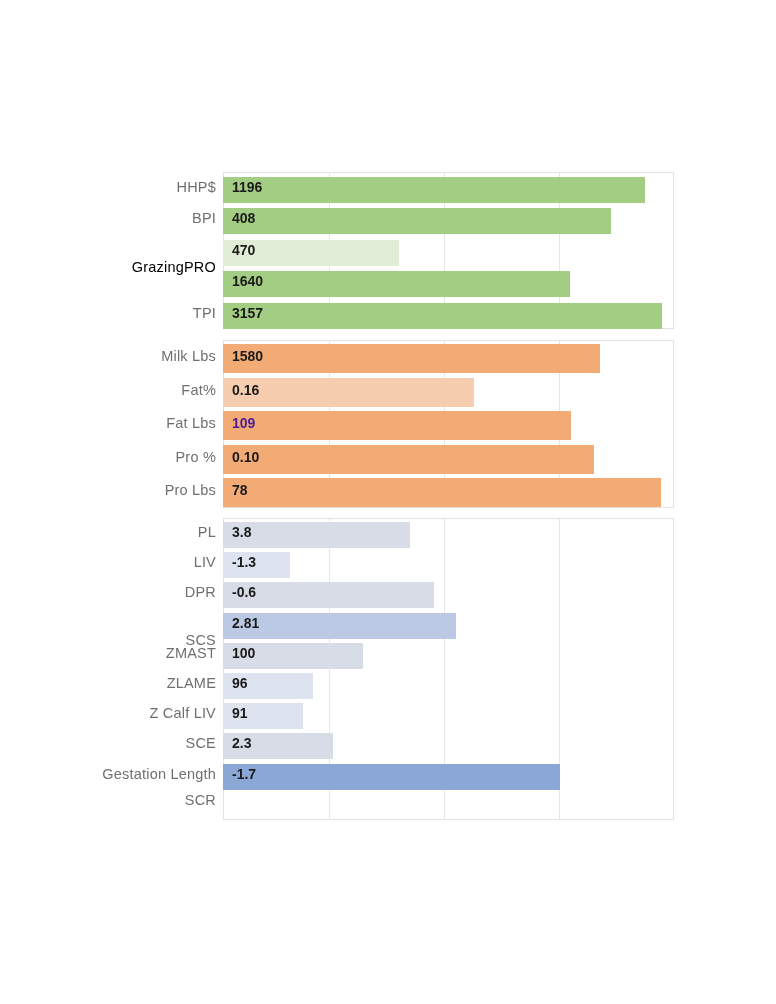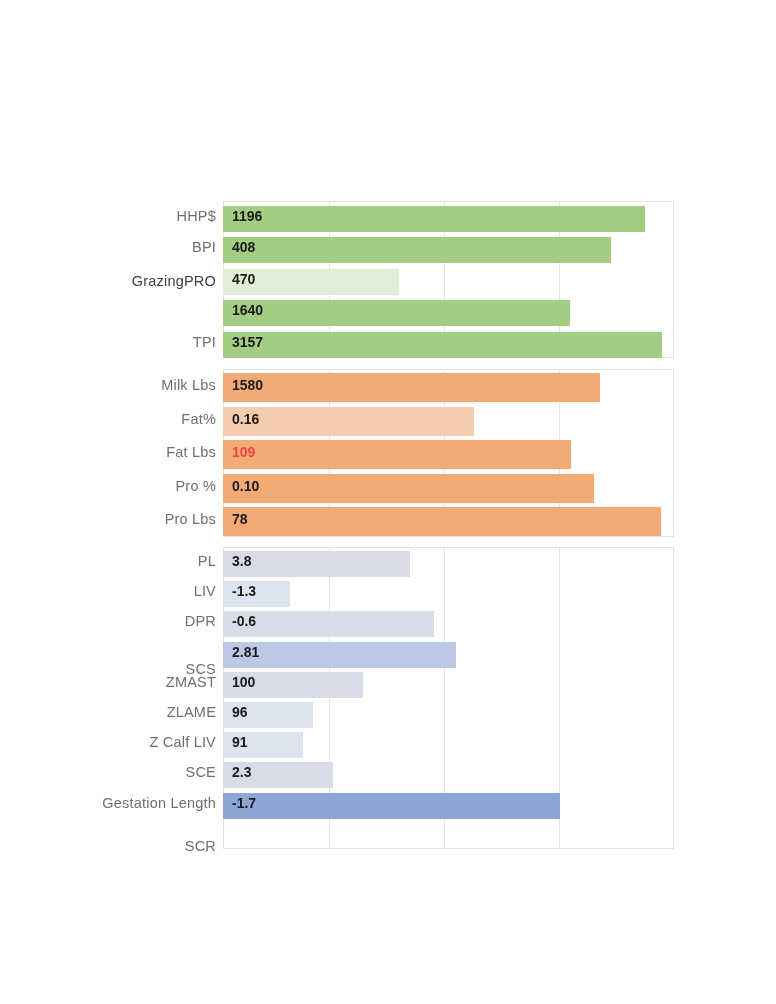--- a/index.html
+++ b/index.html
@@ -21,21 +21,20 @@
     width: 776px;
     height: 1004px;
     background: #ffffff;
   }
 
   
   .chart-panel {
     position: absolute;
     left: 0;
     width: 776px;
-    margin-top: 29px;
   }
   .chart-rows {
     position: relative;
     width: 776px;
   }
 
   
   .plot-frame {
     position: absolute;
     left: 223px;
@@ -102,21 +101,21 @@
           <div class="row-label" style="top: 7px; color: rgb(111, 111, 111);">HHP$</div>
           <div class="bar" style="top: 5px; height: 26px; width: 422px; background: rgb(164, 205, 132);"></div>
           <div class="bar-value" style="top: 7px; color: rgb(26, 26, 26);">1196</div>
         </div>
         <div class="row" style="top: 31px; height: 31px;">
           <div class="row-label" style="top: 7px; color: rgb(111, 111, 111);">BPI</div>
           <div class="bar" style="top: 5px; height: 26px; width: 388px; background: rgb(164, 205, 132);"></div>
           <div class="bar-value" style="top: 7px; color: rgb(26, 26, 26);">408</div>
         </div>
         <div class="row" style="top: 63px; height: 31px;">
-          <div class="row-label" style="top: 9px; color: #404040;">GrazingPRO</div>
+          <div class="row-label" style="top: 24px; color: #000000;">GrazingPRO</div>
           <div class="bar" style="top: 5px; height: 26px; width: 176px; background: rgb(226, 237, 216);"></div>
           <div class="bar-value" style="top: 7px; color: rgb(26, 26, 26);">470</div>
         </div>
         <div class="row" style="top: 94px; height: 31px;">
           <div class="bar" style="top: 5px; height: 26px; width: 347px; background: rgb(164, 205, 132);"></div>
           <div class="bar-value" style="top: 7px; color: rgb(26, 26, 26);">1640</div>
         </div>
         <div class="row" style="top: 126px; height: 30px;">
           <div class="row-label" style="top: 7px; color: rgb(111, 111, 111);">TPI</div>
           <div class="bar" style="top: 5px; height: 26px; width: 439px; background: rgb(164, 205, 132);"></div>
@@ -137,21 +136,21 @@
           <div class="bar-value" style="top: 8px; color: rgb(26, 26, 26);">1580</div>
         </div>
         <div class="row" style="top: 34px; height: 33px;">
           <div class="row-label" style="top: 8px; color: rgb(111, 111, 111);">Fat%</div>
           <div class="bar" style="top: 4px; height: 29px; width: 251px; background: rgb(247, 205, 176);"></div>
           <div class="bar-value" style="top: 8px; color: rgb(26, 26, 26);">0.16</div>
         </div>
         <div class="row" style="top: 67px; height: 33px;">
           <div class="row-label" style="top: 8px; color: rgb(111, 111, 111);">Fat Lbs</div>
           <div class="bar" style="top: 4px; height: 29px; width: 348px; background: rgb(243, 171, 118);"></div>
-          <div class="bar-value" style="top: 8px; color: #ef4444;">109</div>
+          <div class="bar-value" style="top: 8px; color: #4c1d95;">109</div>
         </div>
         <div class="row" style="top: 101px; height: 49px;">
           <div class="row-label" style="top: 8px; color: rgb(111, 111, 111);">Pro %</div>
           <div class="bar" style="top: 4px; height: 29px; width: 371px; background: rgb(243, 171, 118);"></div>
           <div class="bar-value" style="top: 8px; color: rgb(26, 26, 26);">0.10</div>
         </div>
         <div class="row" style="top: 134px; height: 33px;">
           <div class="row-label" style="top: 8px; color: rgb(111, 111, 111);">Pro Lbs</div>
           <div class="bar" style="top: 4px; height: 29px; width: 438px; background: rgb(243, 171, 118);"></div>
           <div class="bar-value" style="top: 8px; color: rgb(26, 26, 26);">78</div>
@@ -203,19 +202,19 @@
         <div class="row" style="top: 211px; height: 30px;">
           <div class="row-label" style="top: 6px; color: rgb(111, 111, 111);">SCE</div>
           <div class="bar" style="top: 4px; height: 26px; width: 110px; background: rgb(215, 220, 230);"></div>
           <div class="bar-value" style="top: 6px; color: rgb(26, 26, 26);">2.3</div>
         </div>
         <div class="row" style="top: 242px; height: 30px;">
           <div class="row-label" style="top: 6px; color: rgb(111, 111, 111);">Gestation Length</div>
           <div class="bar" style="top: 4px; height: 26px; width: 337px; background: rgb(139, 167, 214);"></div>
           <div class="bar-value" style="top: 6px; color: rgb(26, 26, 26);">-1.7</div>
         </div>
-        <div class="row" style="top: 285px; height: 16px;">
+        <div class="row" style="top: 268px; height: 16px;">
           <div class="row-label" style="top: 6px; color: rgb(111, 111, 111);">SCR</div>
         </div>
       </div>
   </div>
 
 </div>
 
 </body></html>

